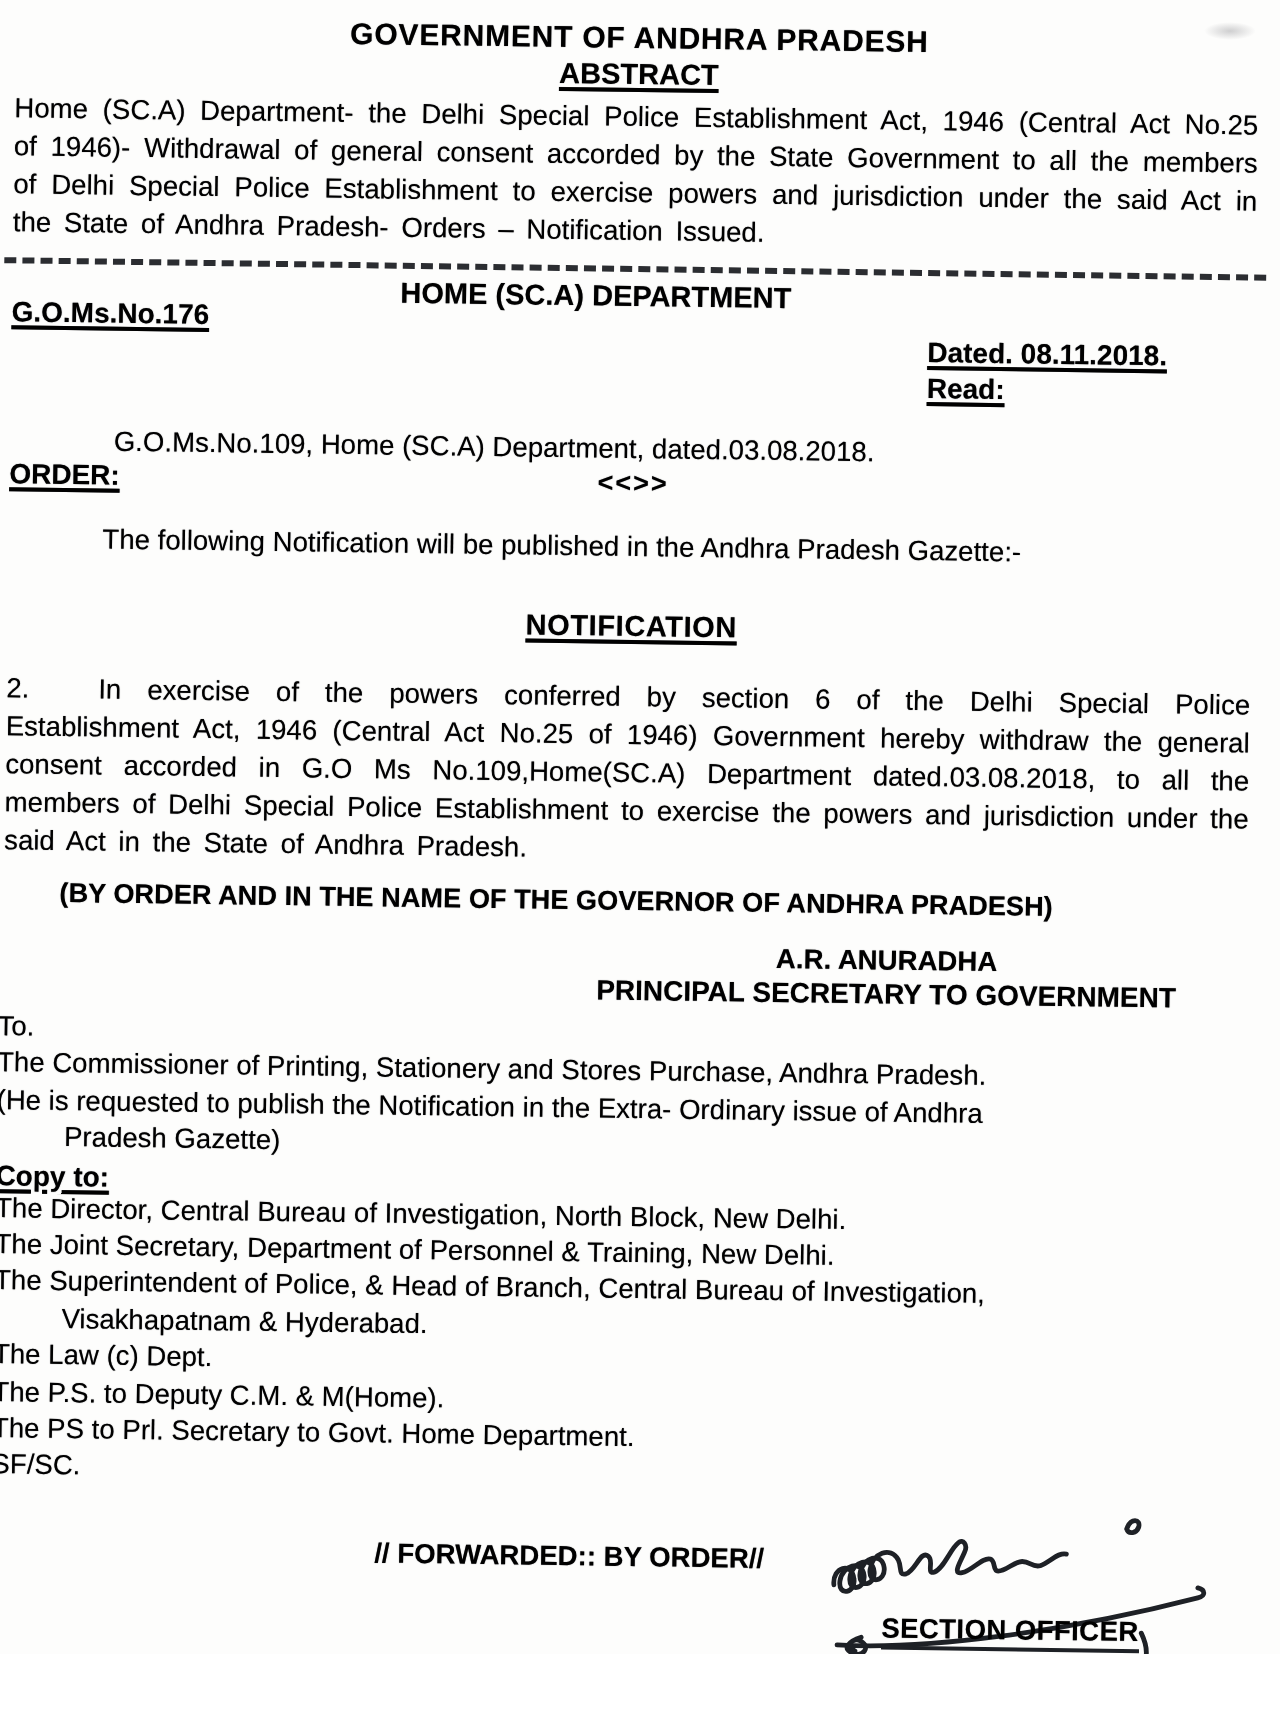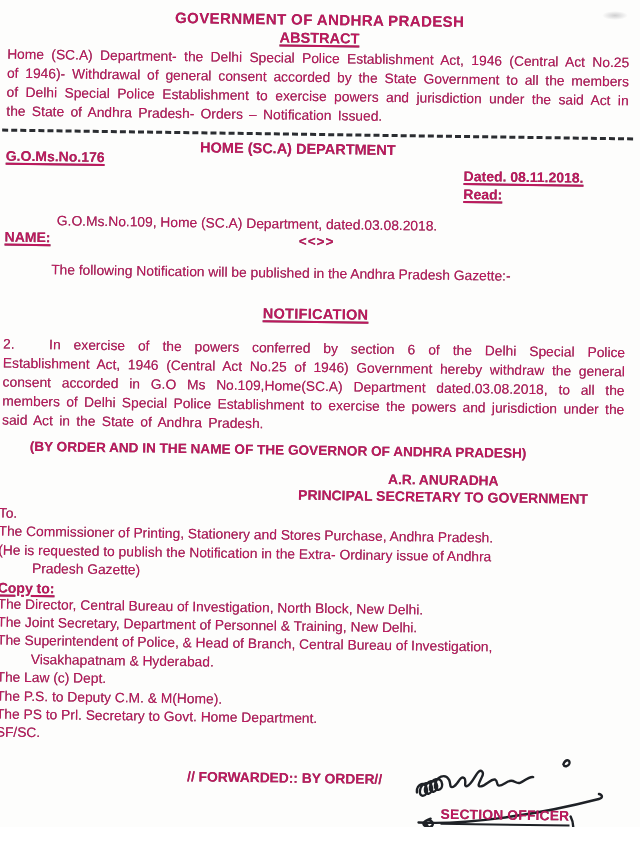--- a/index.html
+++ b/index.html
@@ -1,20 +1,20 @@
 <!DOCTYPE html>
 <html><head>
 <meta charset="utf-8">
 <style>
   html,body{margin:0;padding:0;background:#ffffff;}
   .canvas{
     width:640px;height:827px;overflow:hidden;position:relative;
     background:#fdfdfc;
     font-family:"Liberation Sans", sans-serif;
-    color:#be185d;
+    color:#000000;
   }
   .sheet{
     position:absolute;inset:0;
     transform:rotate(0.8deg);
     transform-origin:50% 0;
     text-shadow:0 0 .5px rgba(20,20,25,.6);
   }
   .center{text-align:center;}
   .ul{text-decoration:underline;text-decoration-thickness:1.6px;text-underline-offset:2px;}
 
@@ -87,21 +87,21 @@
       <div class="dept-heading">HOME (SC.A) DEPARTMENT</div>
       <div class="go-number ul">G.O.Ms.No.176</div>
       <div class="dated-block">
         <div class="ul">Dated. 08.11.2018.</div>
         <div class="ul">Read:</div>
       </div>
     </div>
 
     <div class="read-reference">G.O.Ms.No.109, Home (SC.A) Department, dated.03.08.2018.</div>
     <div class="angle-marks">&lt;&lt;&gt;&gt;</div>
-    <div class="order-label"><span class="ul">NAME:</span></div>
+    <div class="order-label"><span class="ul">ORDER:</span></div>
 
     <div class="order-intro">The following Notification will be published in the Andhra Pradesh Gazette:-</div>
 
     <div class="notification-heading"><span class="ul">NOTIFICATION</span></div>
 
     <div class="notification-para"><span class="para-number">2.</span><span>In exercise of the powers conferred by section 6 of the Delhi Special Police Establishment Act, 1946 (Central Act No.25 of 1946) Government hereby withdraw the general consent accorded in G.O Ms No.109,Home(SC.A) Department dated.03.08.2018, to all the members of Delhi Special Police Establishment to exercise the powers and jurisdiction under the said Act in the State of Andhra Pradesh.</span></div>
 
     <div class="by-order-line">(BY ORDER AND IN THE NAME OF THE GOVERNOR OF ANDHRA PRADESH)</div>
 
     <div class="signatory-block">

